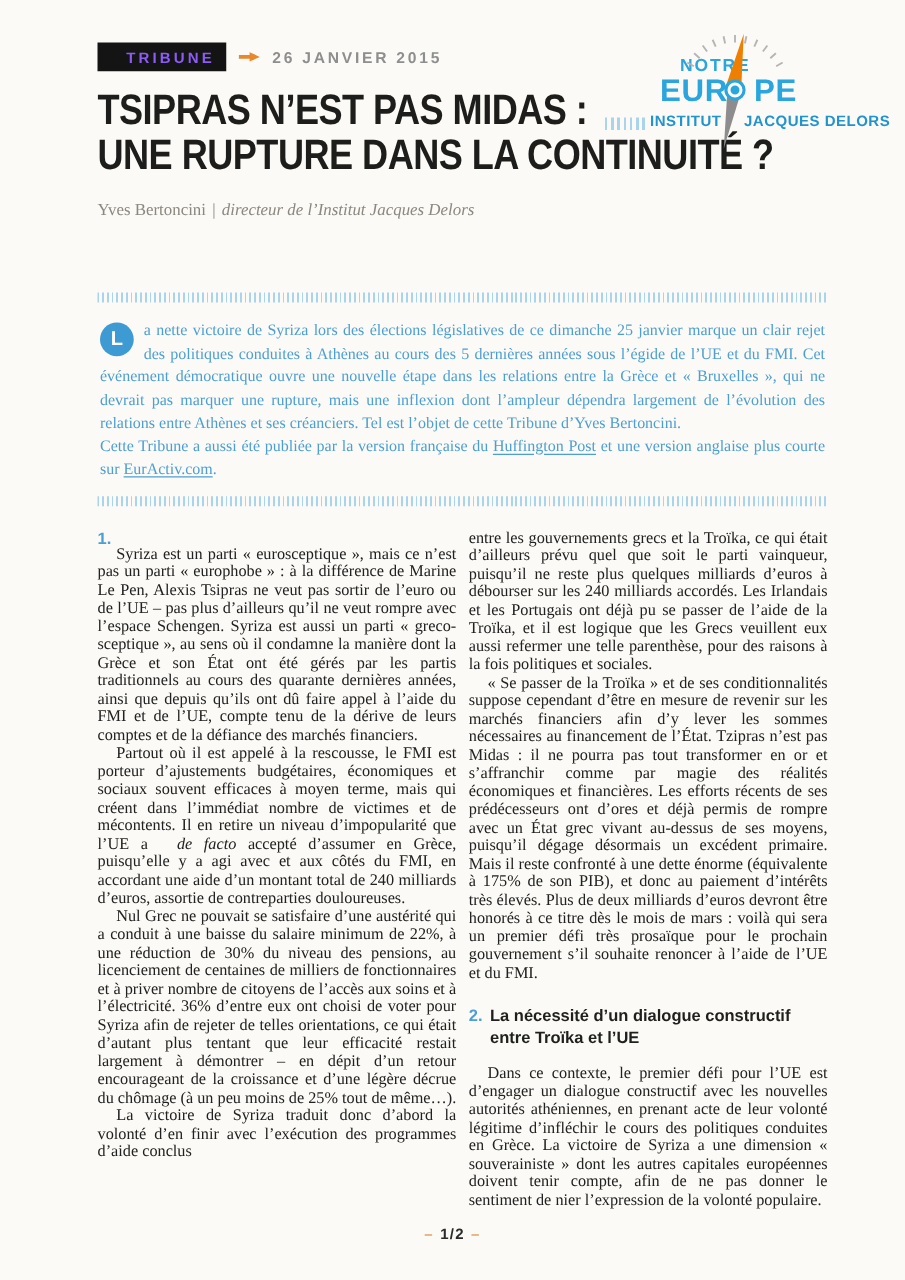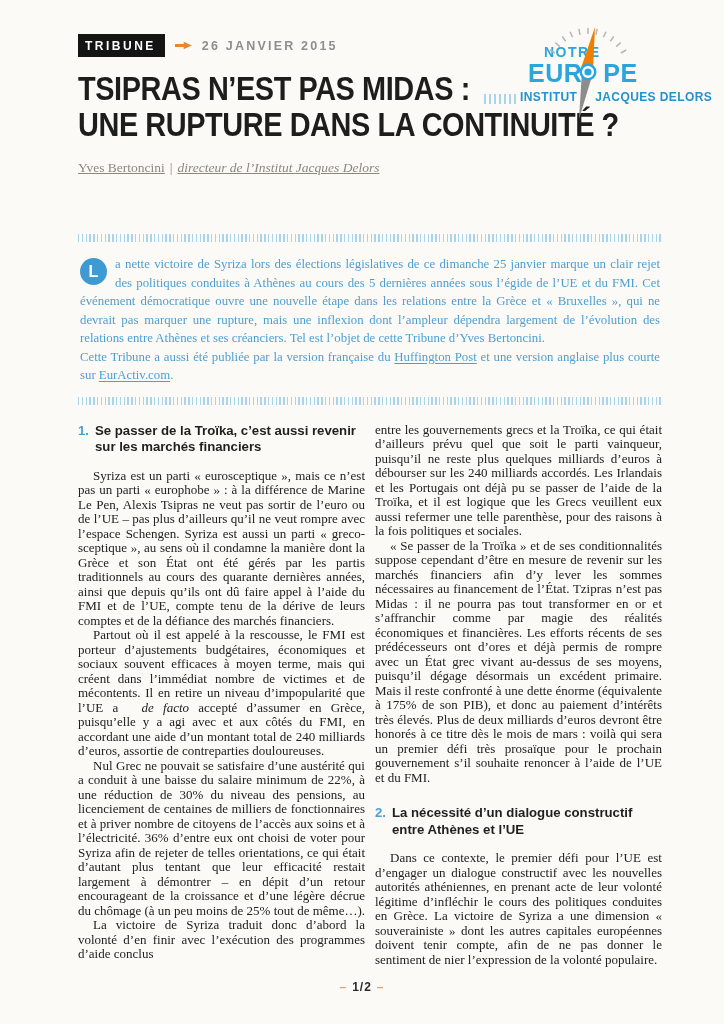--- a/index.html
+++ b/index.html
@@ -6,38 +6,38 @@
   body{
     width:724px;height:1024px;overflow:hidden;position:relative;
     background:#fbfaf6;color:#212121;
     font-family:"Liberation Serif", serif;
   }
   .page{padding:34px 62px 0 78px;position:relative;}
 
   
   .kicker-row{display:flex;align-items:center;gap:10px;margin-bottom:13px;}
   .kicker{
-    background:#141414;color:#ffffff;font-family:"Liberation Sans",sans-serif;
-    font-weight:bold;font-size:12px;letter-spacing:2.5px;padding:5px 9px 4px 7px;
+    background:#141414;color:#8b5cf6;font-family:"Liberation Sans",sans-serif;
+    font-weight:bold;font-size:12px;letter-spacing:2.5px;padding:5px 9px 4px 23px;
   }
   .date-arrow{
     width:17px;height:9px;background:#e8872b;
     clip-path:polygon(0 33%,52% 33%,52% 8%,100% 50%,52% 92%,52% 67%,0 67%);
   }
   .date{
     font-family:"Liberation Sans",sans-serif;font-weight:bold;font-size:12.5px;
     color:#8e8e8e;letter-spacing:2.2px;
   }
   .title{color:#1d1d1b;margin:0 0 18px 0;}
   .title .tline{
     font-family:"Liberation Sans",sans-serif;font-weight:bold;font-size:34px;
     line-height:36px;letter-spacing:-0.5px;transform:scaleX(0.85);
     transform-origin:left top;white-space:nowrap;
   }
-  .author-line{margin-top:9px;font-size:13.5px;color:#8b887f;text-decoration:underline;}
+  .author-line{margin-top:9px;font-size:13.5px;color:#8b887f;}
   .author-sep{margin:0 5px;color:#8b887f;}
   .author-role{font-style:italic;}
 
   
   .logo{
     position:absolute;top:30px;right:44px;width:196px;height:104px;
     font-family:Liberation Sans, sans-serif;font-weight:bold;
   }
   .logo-notre{position:absolute;top:14px;left:60px;color:#2aa5dd;font-size:14px;letter-spacing:1.5px;}
   .logo-europe{position:absolute;top:29px;left:44px;color:#2aa5dd;font-size:25px;letter-spacing:0.5px;display:flex;align-items:flex-end;}
@@ -153,33 +153,32 @@
       <p class="intro-text">a nette victoire de Syriza lors des élections législatives de ce dimanche 25 janvier marque un clair rejet des politiques conduites à Athènes au cours des 5 dernières années sous l’égide de l’UE et du FMI. Cet événement démocratique ouvre une nouvelle étape dans les relations entre la Grèce et « Bruxelles », qui ne devrait pas marquer une rupture, mais une inflexion dont l’ampleur dépendra largement de l’évolution des relations entre Athènes et ses créanciers. Tel est l’objet de cette Tribune d’Yves Bertoncini.</p>
       <p class="intro-text">Cette Tribune a aussi été publiée par la version française du <u>Huffington Post</u> et une version anglaise plus courte sur <u>EurActiv.com</u>.</p>
     </div>
     <div class="stripe"></div>
   </div>
 
   <div class="columns">
     <div class="col">
       <div class="sec-head">
         <span class="sec-num">1.</span>
-        <span>Se passer de la Troïka, c’est aussi revenir sur les marchés financiers</span>
       </div>
       <p class="indent">Syriza est un parti « eurosceptique », mais ce n’est pas un parti « europhobe » : à la différence de Marine Le Pen, Alexis Tsipras ne veut pas sortir de l’euro ou de l’UE – pas plus d’ailleurs qu’il ne veut rompre avec l’espace Schengen. Syriza est aussi un parti « greco-sceptique », au sens où il condamne la manière dont la Grèce et son État ont été gérés par les partis traditionnels au cours des quarante dernières années, ainsi que depuis qu’ils ont dû faire appel à l’aide du FMI et de l’UE, compte tenu de la dérive de leurs comptes et de la défiance des marchés financiers.</p>
       <p class="indent">Partout où il est appelé à la rescousse, le FMI est porteur d’ajustements budgétaires, économiques et sociaux souvent efficaces à moyen terme, mais qui créent dans l’immédiat nombre de victimes et de mécontents. Il en retire un niveau d’impopularité que l’UE a <em>de facto</em> accepté d’assumer en Grèce, puisqu’elle y a agi avec et aux côtés du FMI, en accordant une aide d’un montant total de 240 milliards d’euros, assortie de contreparties douloureuses.</p>
       <p class="indent">Nul Grec ne pouvait se satisfaire d’une austérité qui a conduit à une baisse du salaire minimum de 22%, à une réduction de 30% du niveau des pensions, au licenciement de centaines de milliers de fonctionnaires et à priver nombre de citoyens de l’accès aux soins et à l’électricité. 36% d’entre eux ont choisi de voter pour Syriza afin de rejeter de telles orientations, ce qui était d’autant plus tentant que leur efficacité restait largement à démontrer – en dépit d’un retour encourageant de la croissance et d’une légère décrue du chômage (à un peu moins de 25% tout de même…).</p>
       <p class="indent">La victoire de Syriza traduit donc d’abord la volonté d’en finir avec l’exécution des programmes d’aide conclus</p>
     </div>
     <div class="col">
       <p>entre les gouvernements grecs et la Troïka, ce qui était d’ailleurs prévu quel que soit le parti vainqueur, puisqu’il ne reste plus quelques milliards d’euros à débourser sur les 240 milliards accordés. Les Irlandais et les Portugais ont déjà pu se passer de l’aide de la Troïka, et il est logique que les Grecs veuillent eux aussi refermer une telle parenthèse, pour des raisons à la fois politiques et sociales.</p>
       <p class="indent">« Se passer de la Troïka » et de ses conditionnalités suppose cependant d’être en mesure de revenir sur les marchés financiers afin d’y lever les sommes nécessaires au financement de l’État. Tzipras n’est pas Midas : il ne pourra pas tout transformer en or et s’affranchir comme par magie des réalités économiques et financières. Les efforts récents de ses prédécesseurs ont d’ores et déjà permis de rompre avec un État grec vivant au-dessus de ses moyens, puisqu’il dégage désormais un excédent primaire. Mais il reste confronté à une dette énorme (équivalente à 175% de son PIB), et donc au paiement d’intérêts très élevés. Plus de deux milliards d’euros devront être honorés à ce titre dès le mois de mars : voilà qui sera un premier défi très prosaïque pour le prochain gouvernement s’il souhaite renoncer à l’aide de l’UE et du FMI.</p>
       <div class="sec-head second">
         <span class="sec-num">2.</span>
-        <span>La nécessité d’un dialogue constructif entre Athènes et l’UE</span>
+        <span>La nécessité d’un dialogue constructif entre Troïka et l’UE</span>
       </div>
       <p class="indent">Dans ce contexte, le premier défi pour l’UE est d’engager un dialogue constructif avec les nouvelles autorités athéniennes, en prenant acte de leur volonté légitime d’infléchir le cours des politiques conduites en Grèce. La victoire de Syriza a une dimension « souverainiste » dont les autres capitales européennes doivent tenir compte, afin de ne pas donner le sentiment de nier l’expression de la volonté populaire.</p>
     </div>
   </div>
 
 </div>
 
 <div class="footer">
   <span class="fdash">–</span><span>1/2</span><span class="fdash">–</span>
 </div>

